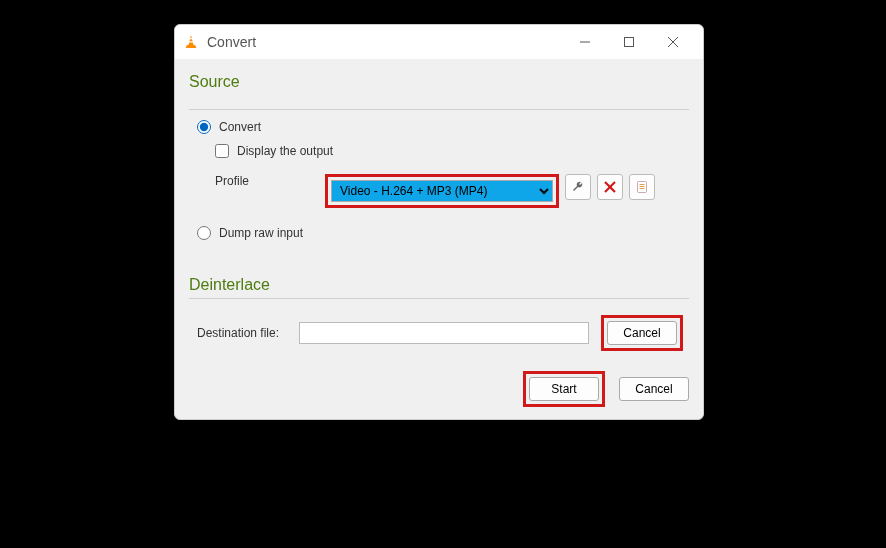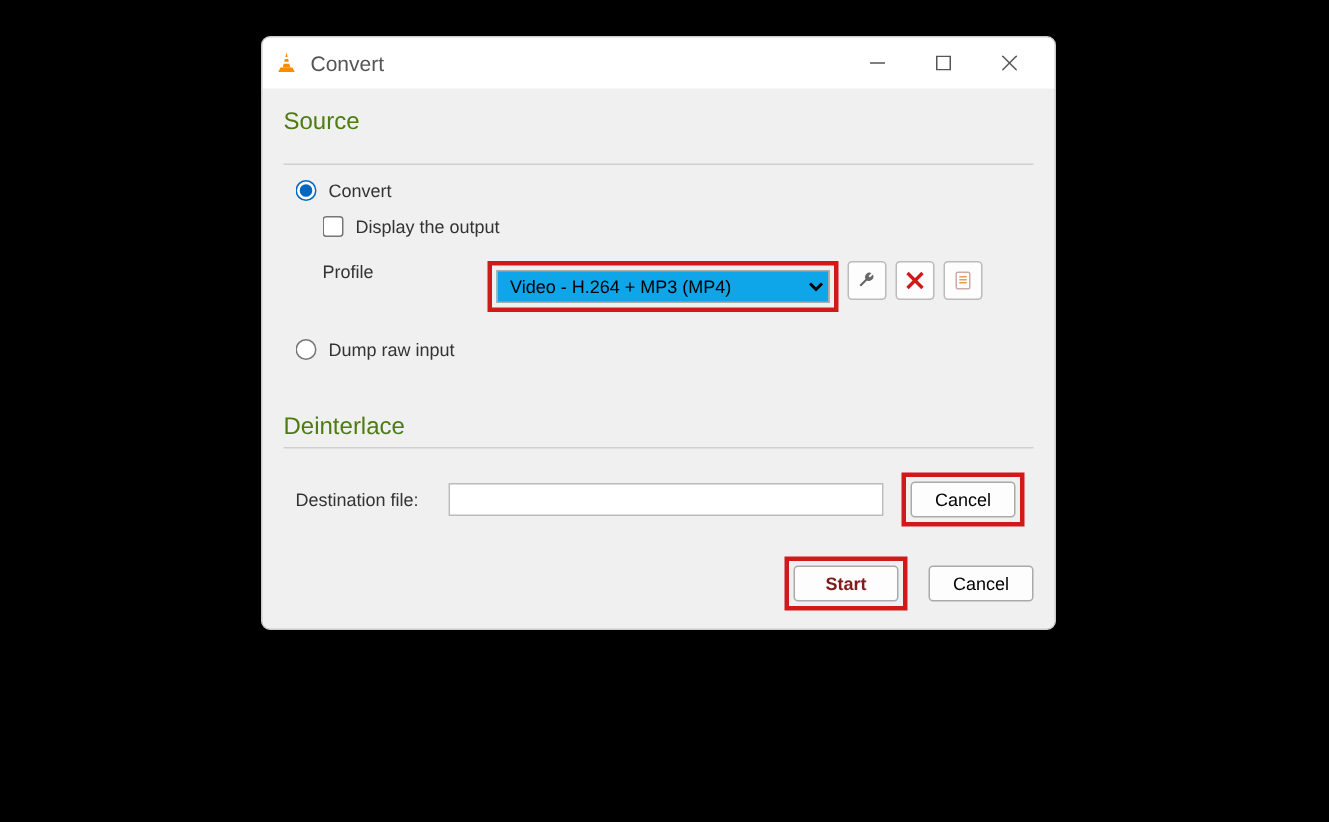--- a/index.html
+++ b/index.html
@@ -149,21 +149,21 @@
       display: flex;
       justify-content: flex-end;
       align-items: center;
       gap: 14px;
       margin-top: 14px;
     }
     .start-wrap {
       border: 3px solid #d11919;
       padding: 3px;
     }
-    .btn.start { color: #7f1d1d; min-width: 70px; font-weight: bold; }
+    .btn.start { color: #000000; min-width: 70px; }
     .btn.cancel { min-width: 70px; }
     .btn.browse { min-width: 70px; }
   </style>
 </head>
 <body>
 
 <div class="window">
   <div class="titlebar">
     <svg class="logo" viewBox="0 0 16 16">
       <path d="M8 1 L10.5 11 L5.5 11 Z" fill="#ff8c00"></path>

